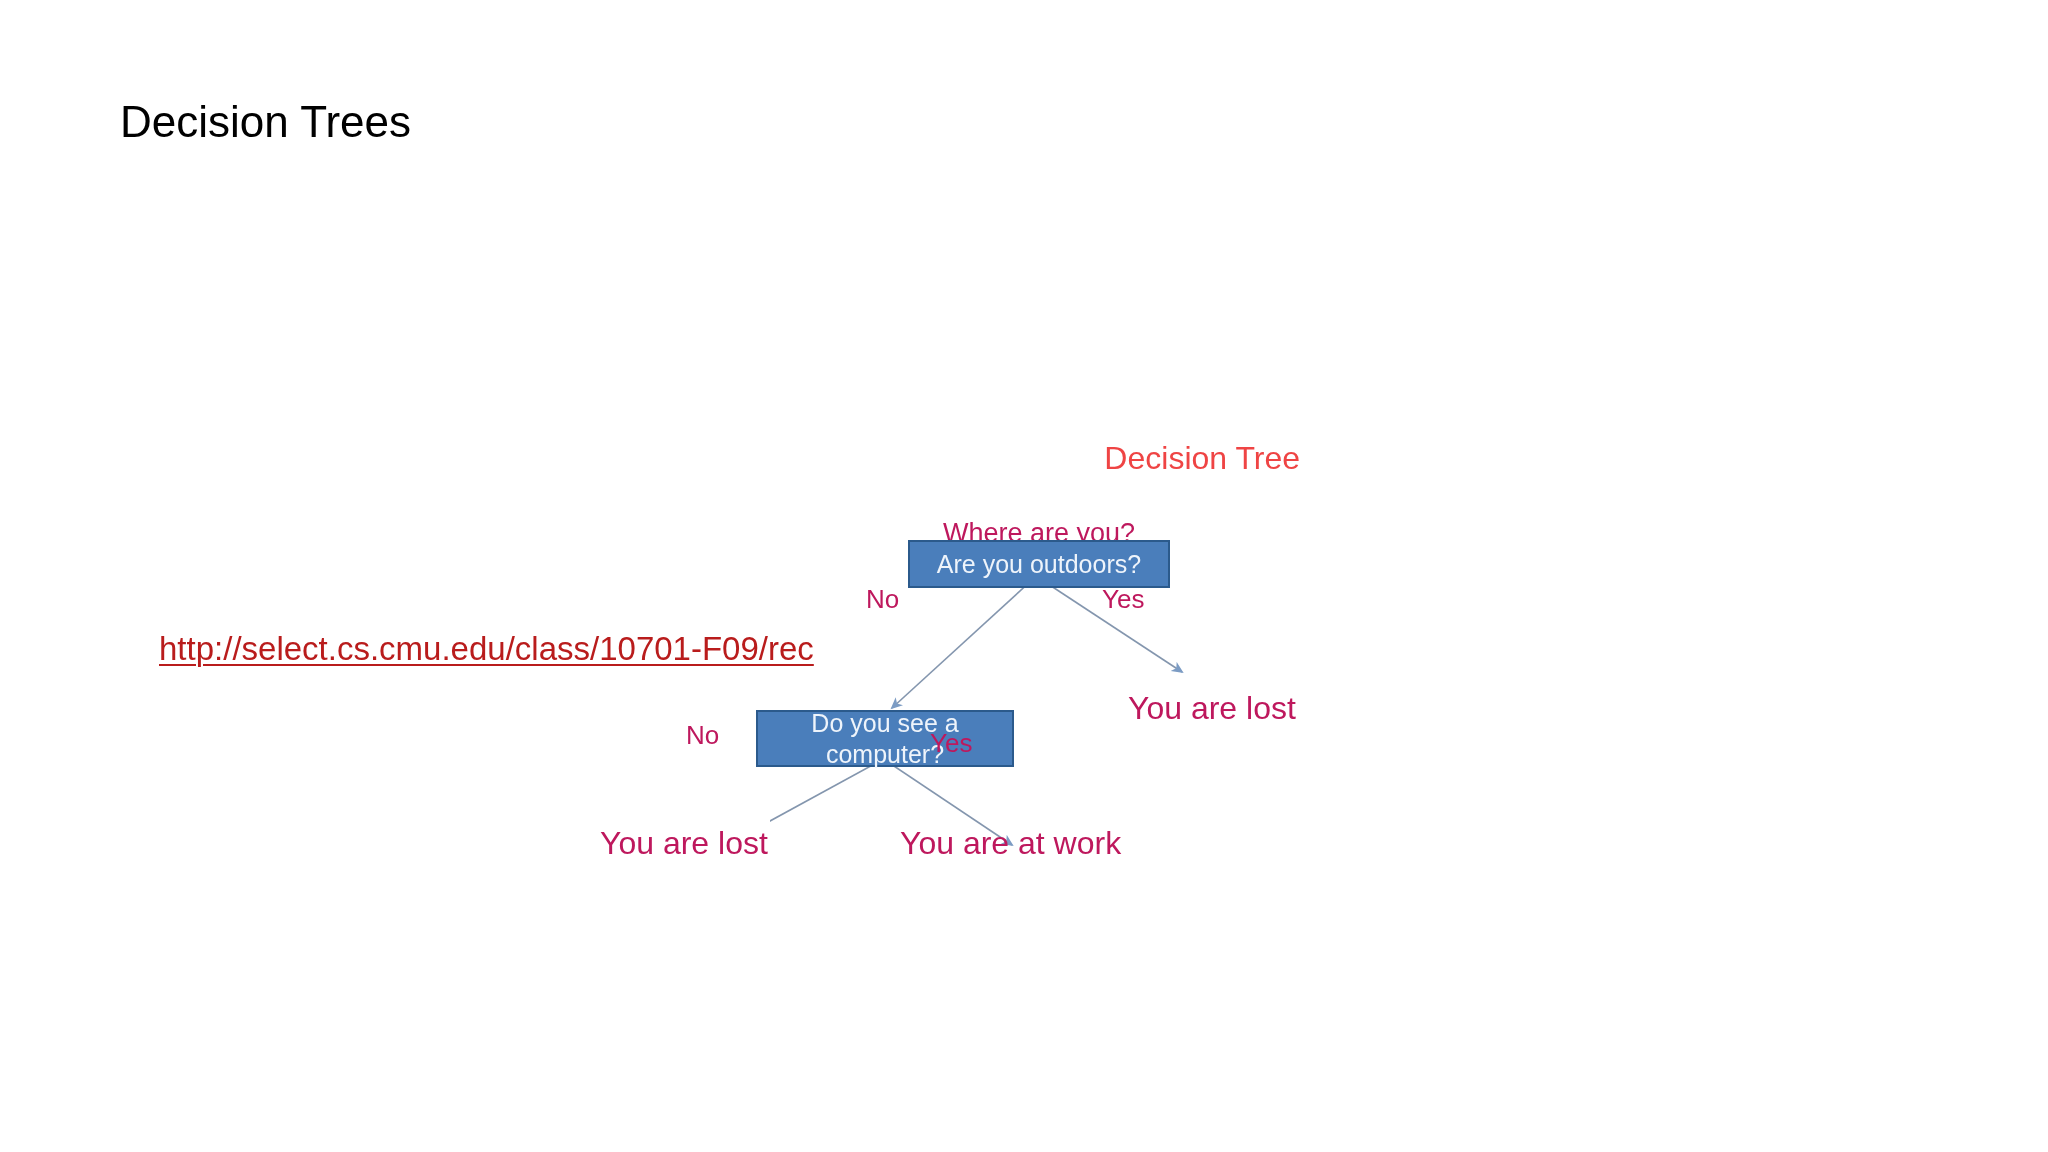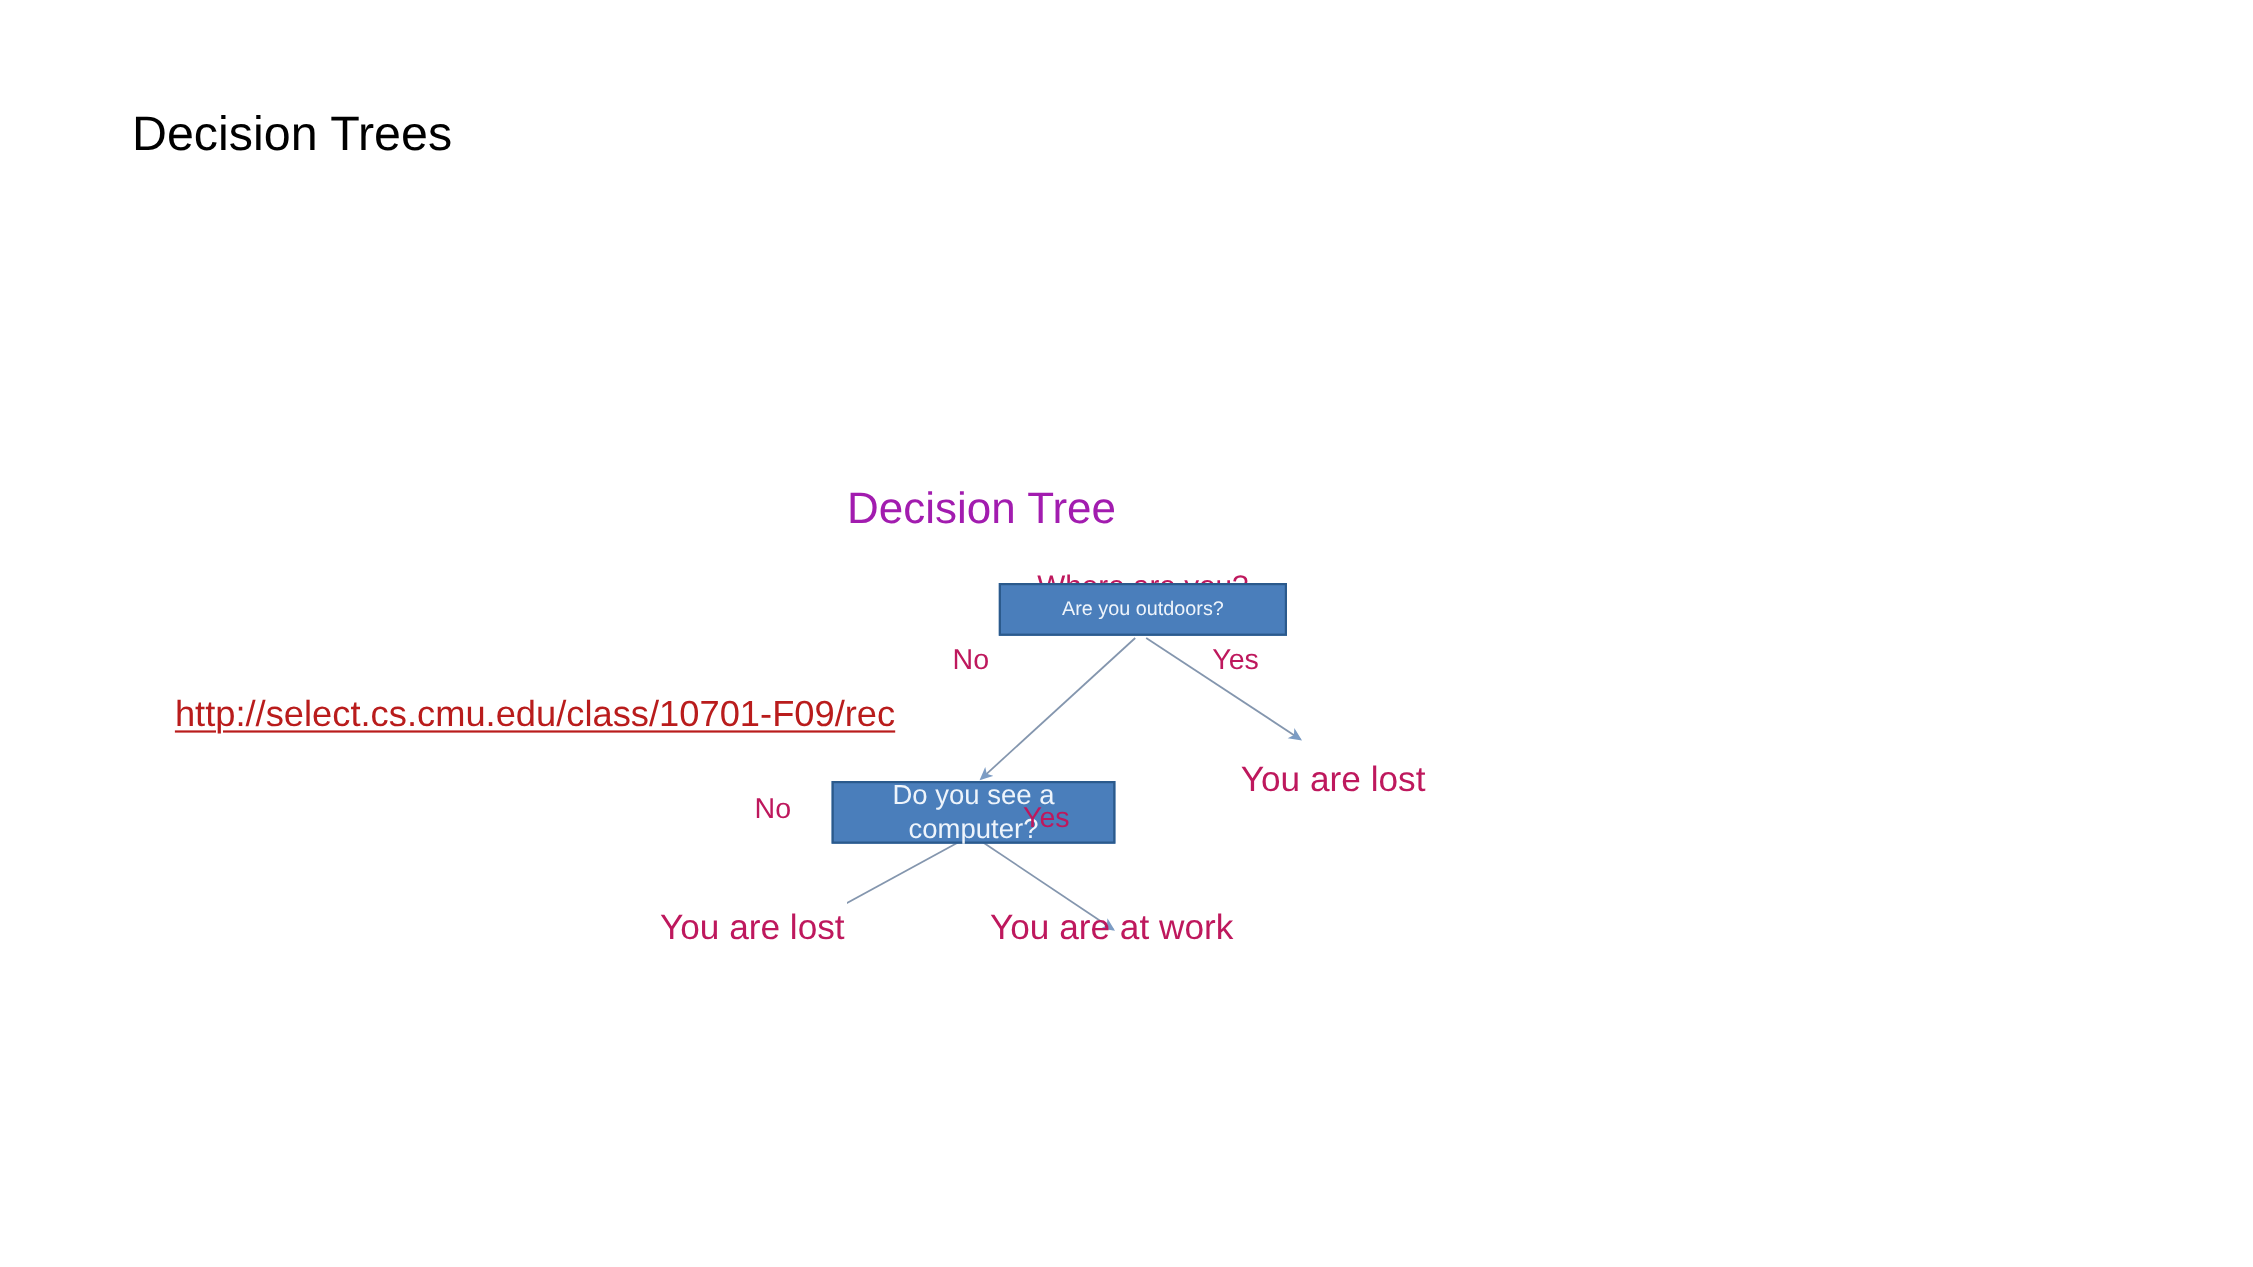--- a/index.html
+++ b/index.html
@@ -59,25 +59,25 @@
     top: 0;
     width: 1040px;
     height: 620px;
   }
 
   .figure-heading {
     position: absolute;
     left: 0;
     top: 0;
     width: 530px;
-    text-align: left;
+    text-align: right;
     font-family: "Liberation Sans", sans-serif;
-    font-size: 40px;
+    font-size: 32px;
     font-weight: 400;
-    color: #a21caf;
+    color: #ef4444;
     white-space: nowrap;
   }
 
   
   .node-box {
     position: absolute;
     background: #4a7ebb;
     border: 2px solid #2b5a8c;
     box-sizing: border-box;
     color: #eef4fb;
@@ -85,24 +85,24 @@
     font-weight: 400;
     display: flex;
     align-items: center;
     justify-content: center;
     text-align: center;
     line-height: 1.22;
     cursor: default;
   }
   .node-root {
     left: 138px;
-    top: 90px;
+    top: 100px;
     width: 262px;
     height: 48px;
-    font-size: 18px;
+    font-size: 25px;
   }
   .node-mid {
     left: -14px;
     top: 270px;
     width: 258px;
     height: 57px;
     font-size: 25px;
   }
 
   

